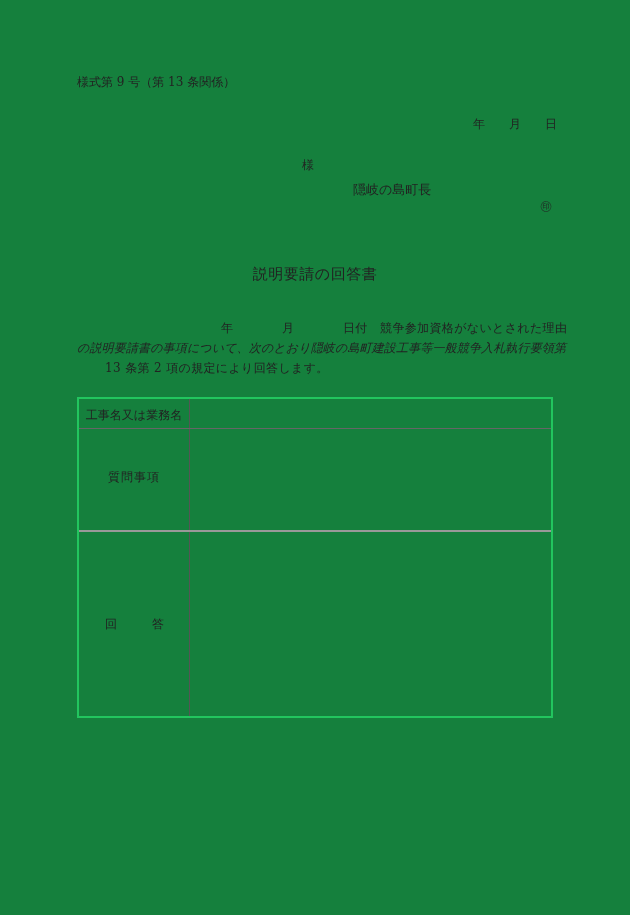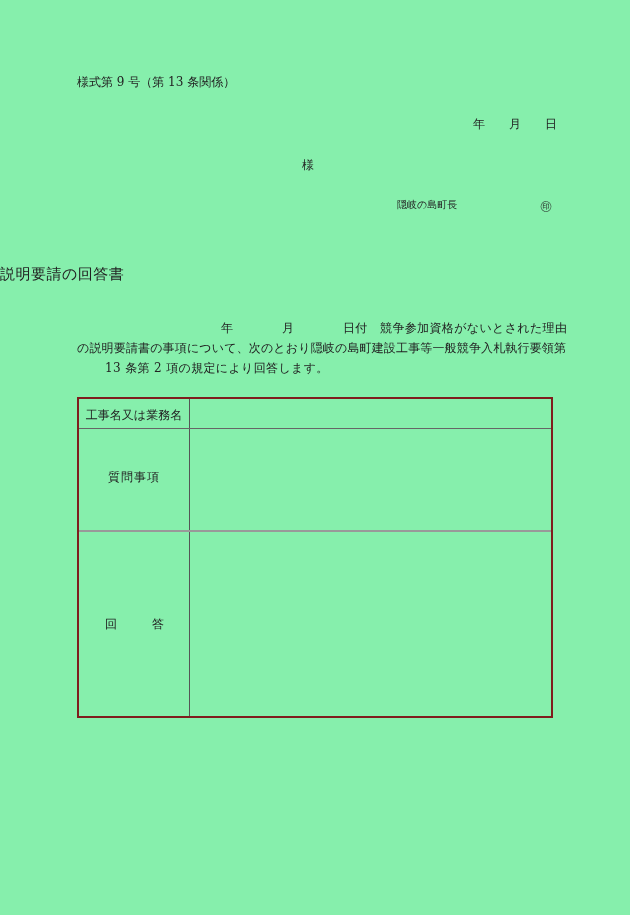--- a/index.html
+++ b/index.html
@@ -12,59 +12,58 @@
       height: 915px;
       position: relative;
       overflow: hidden;
       font-family: "DejaVu Serif", "Liberation Serif", serif;
       color: #222222;
     }
     .page {
       position: absolute;
       left: 0; top: 0;
       width: 630px; height: 915px;
-      background: #86efac;
+      background: #15803d;
     }
     .abs { position: absolute; white-space: nowrap; }
     .form-number {
       left: 77px; top: 74px;
       font-size: 12px;
     }
     .date-line {
       top: 116px;
       font-size: 12px;
     }
     .addressee {
       left: 302px; top: 157px;
       font-size: 12px;
     }
     .issuer {
-      left: 353px; top: 198px;
-      font-size: 10px;
-      margin-left: 44px;
+      left: 353px; top: 181px;
+      font-size: 13px;
     }
     .seal {
       left: 540px; top: 198px;
       font-size: 12px;
     }
     .doc-title {
       left: 0; width: 630px; top: 265px;
-      text-align: left;
+      text-align: center;
       font-size: 15px;
       letter-spacing: 0.5px;
     }
     .body-line {
       font-size: 12px;
       letter-spacing: 0.35px;
     }
     .table {
       position: absolute;
       left: 77px; top: 397px;
       width: 472px; height: 317px;
-      border: 2px solid #7f1d1d;
+      border: 2px solid #22c55e;
     }
     .vline {
       position: absolute;
       left: 110px; top: 0;
       width: 1px; height: 317px;
       background: #555555;
     }
     .hline {
       position: absolute;
       left: 0; width: 472px; height: 1px;
@@ -98,21 +97,21 @@
   <div class="abs addressee">様</div>
 
   <div class="abs issuer">隠岐の島町長</div>
   <div class="abs seal">㊞</div>
 
   <div class="abs doc-title">説明要請の回答書</div>
 
   <div class="abs body-line" style="left:221px; top:320px;">年</div>
   <div class="abs body-line" style="left:282px; top:320px;">月</div>
   <div class="abs body-line" style="left:343px; top:320px;">日付　競争参加資格がないとされた理由</div>
-  <div class="abs body-line" style="left:77px; top:340px; letter-spacing:0.15px;">の説明要請書の事項について、次のとおり隠岐の島町建設工事等一般競争入札執行要領第</div>
+  <div class="abs body-line" style="left:77px; top:340px; letter-spacing:0.15px;font-style:italic;">の説明要請書の事項について、次のとおり隠岐の島町建設工事等一般競争入札執行要領第</div>
   <div class="abs body-line" style="left:77px; top:360px;margin-left:28px;">13 条第 2 項の規定により回答します。</div>
 
   <div class="table">
     <div class="vline"></div>
     <div class="hline r1"></div>
     <div class="hline r2"></div>
 
     <div class="cell-label" style="top:8px;">工事名又は業務名</div>
     <div class="cell-value" style="top:0; height:29px;"></div>
 

